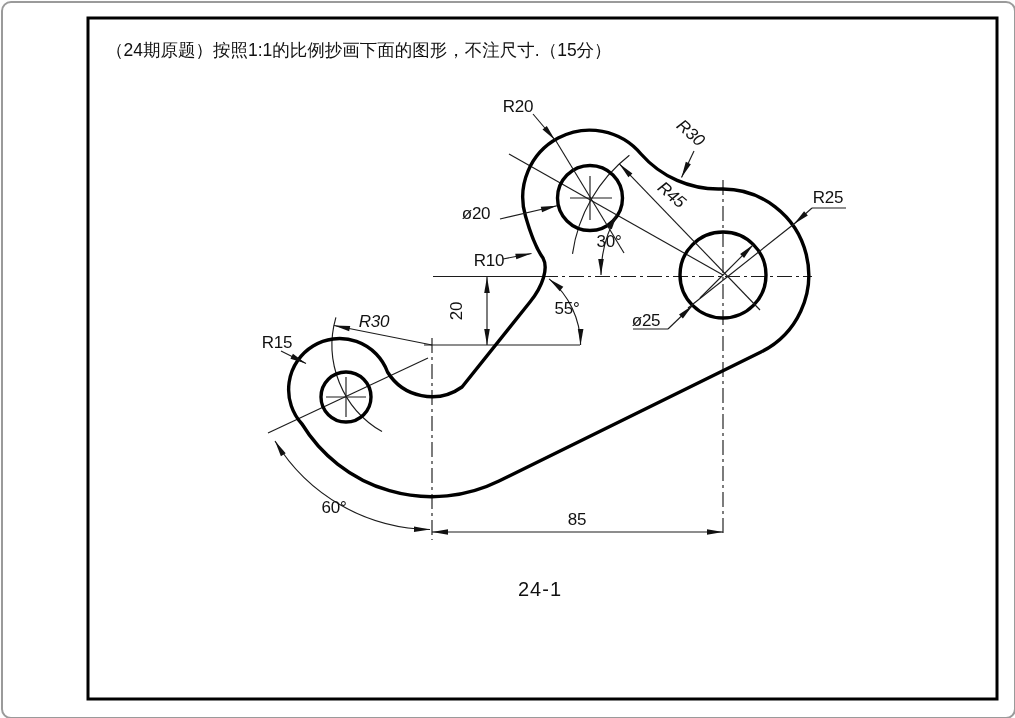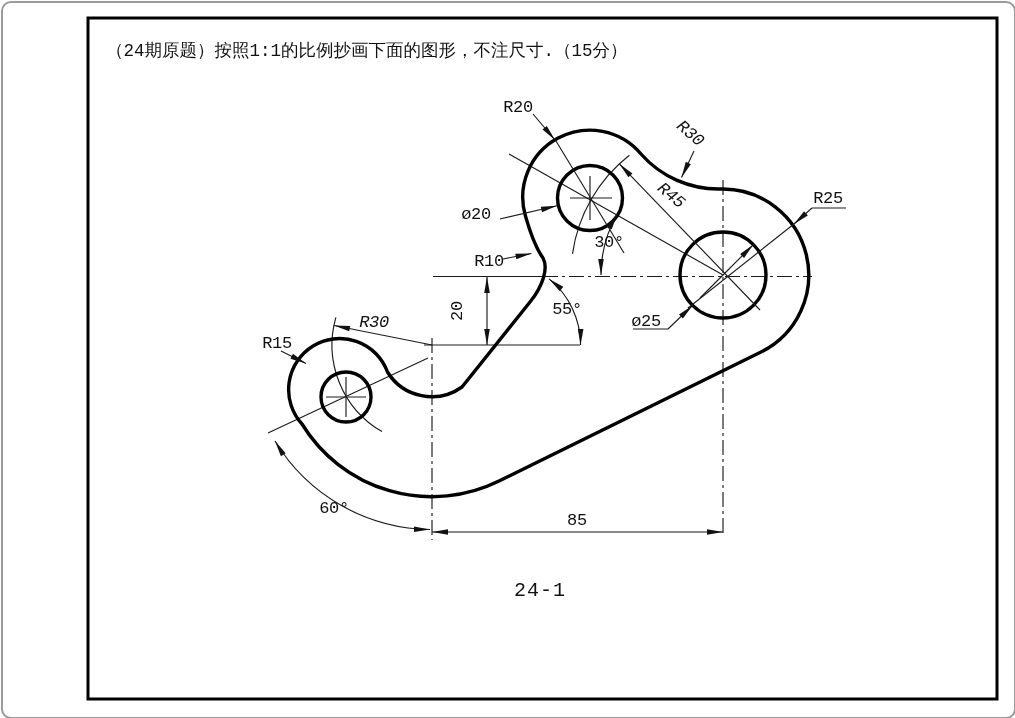--- a/index.html
+++ b/index.html
@@ -1,17 +1,17 @@
 <!DOCTYPE html>
 <html><head>
 <meta charset="utf-8">
 <style>
   html,body{margin:0;padding:0;background:#fff;}
   .stage{position:relative;width:1015px;height:718px;background:#fdfdfd;
-         font-family:Liberation Mono, monospace;overflow:hidden;}
+         font-family:Liberation Sans, sans-serif;overflow:hidden;}
   .outer-border{position:absolute;left:1px;top:1px;width:1011px;height:714px;
                 border:2px solid #9a9a9a;border-radius:10px;background:#fff;}
   svg{position:absolute;left:0;top:0;}
   .thick{stroke:#000;stroke-width:3.4;fill:none;stroke-linecap:round;}
   .thin{stroke:#1c1c1c;stroke-width:1.15;fill:none;}
   .cline{stroke:#1c1c1c;stroke-width:1.15;fill:none;stroke-dasharray:15 4 3 4;}
   .dimtext{font-size:17px;fill:#111;letter-spacing:-0.3px;}
   .ital{font-style:italic;}
   .title-text{font-size:17.5px;fill:#111;}
   .caption{font-size:20px;fill:#111;letter-spacing:1px;}

